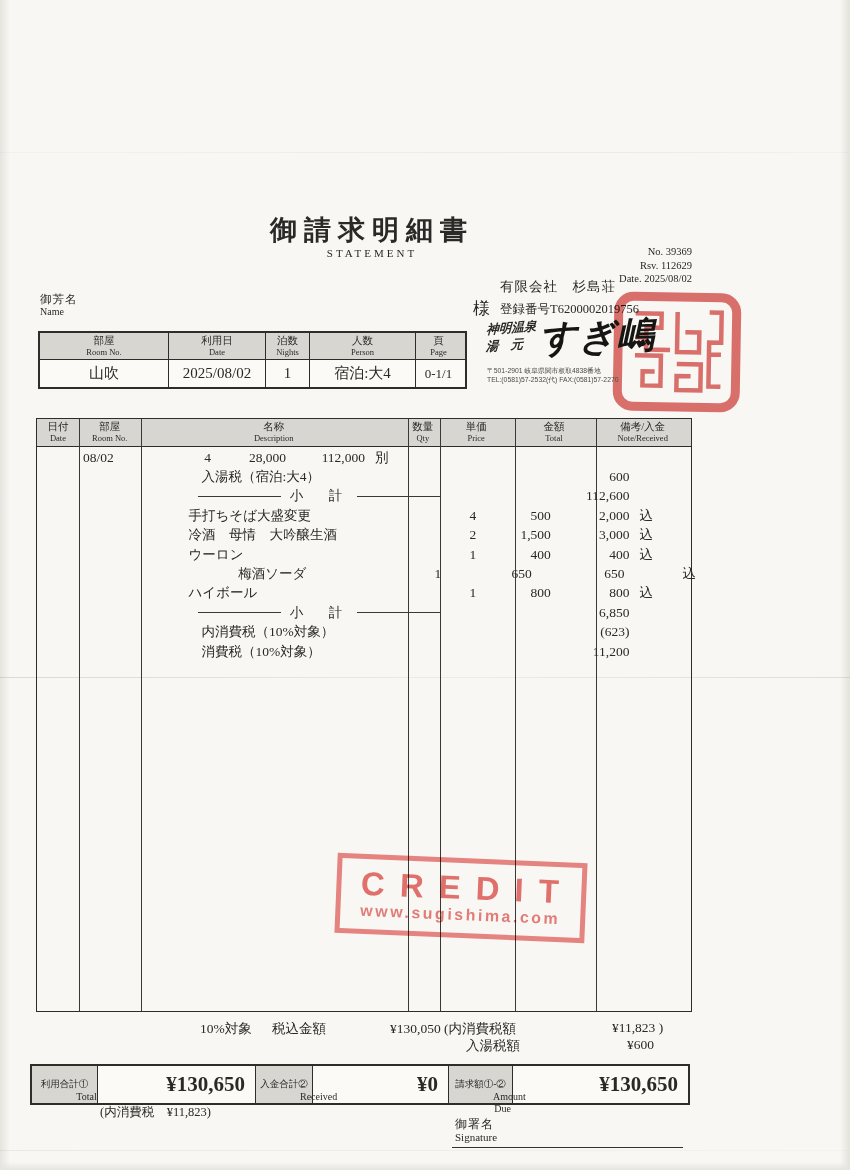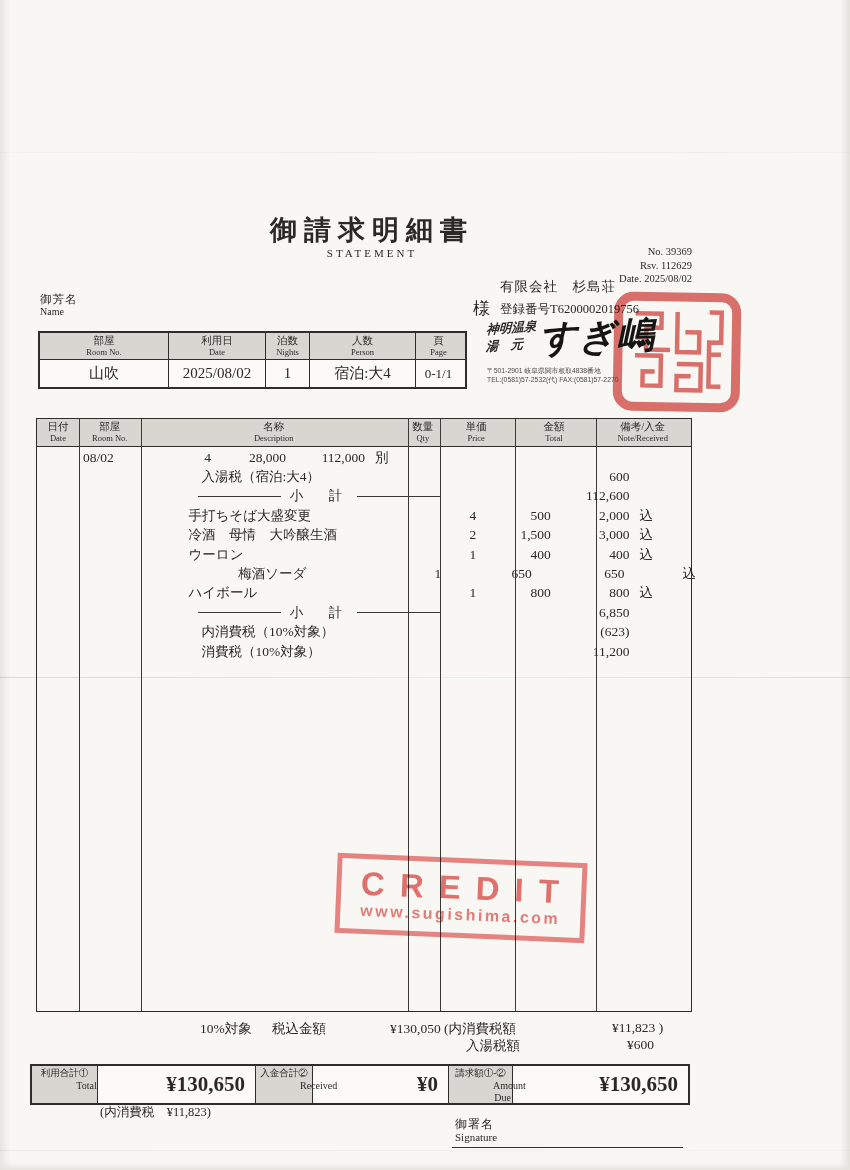--- a/index.html
+++ b/index.html
@@ -87,21 +87,21 @@
   .tsum{font-size:13.5px;}
   .ts1{left:200px;top:1020px;}
   .ts2{left:272px;top:1020px;}
   .ts3{left:390px;top:1020px;}
   .ts4{left:612px;top:1020px;}
   .ts5{left:466px;top:1037px;}
   .ts6{left:627px;top:1037px;}
 
   
   .totals{left:30px;top:1064px;width:656px;height:37px;border:2px solid #2e2d2b;display:flex;box-sizing:content-box;background:#fbfaf7;}
-  .tt-label{box-sizing:border-box;background:#d8d6d1;text-align:center;padding-top:1px;}
+  .tt-label{box-sizing:border-box;background:#d8d6d1;text-align:center;padding-top:12px;}
   .tt-label .jp{display:block;font-size:9.5px;line-height:13px;}
   .tt-label .en{display:block;font-size:10px;line-height:12px;margin-left:44px;}
   .tt-value{box-sizing:border-box;text-align:right;font-size:21px;line-height:36px;padding-right:10px;font-weight:600;}
   .tc0{width:65px;} .tc1{width:158px;} .tc2{width:57px;} .tc3{width:136px;} .tc4{width:64px;} .tc5{width:176px;}
   .totals > div + div{border-left:1.5px solid #2e2d2b;}
   .inner-tax{left:100px;top:1104px;font-size:12.5px;}
 
   
   .sig-jp{left:455px;top:1116px;font-size:12px;letter-spacing:1px;}
   .sig-en{left:455px;top:1131px;font-size:11px;}

